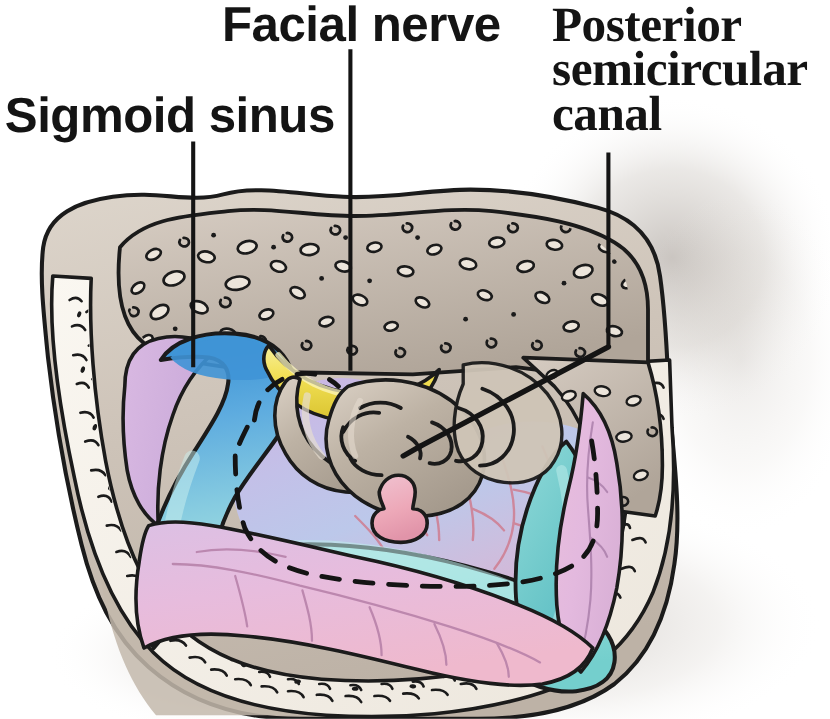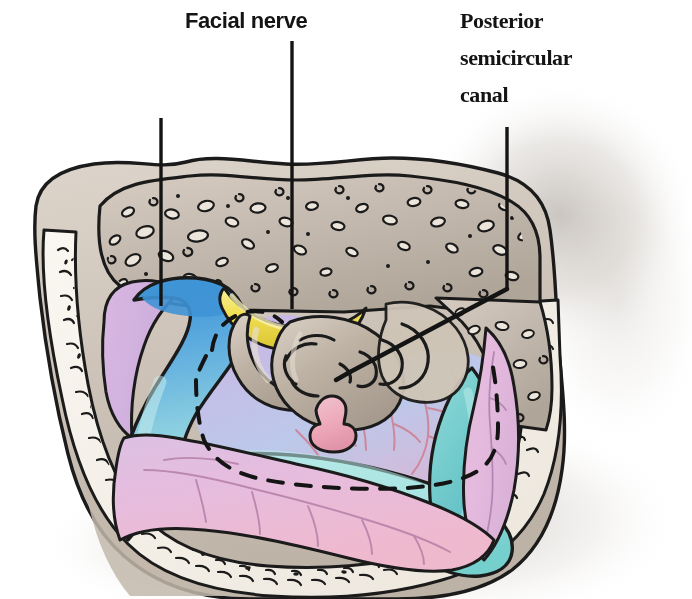--- a/index.html
+++ b/index.html
@@ -7,21 +7,21 @@
     width:692px;height:599px;position:relative;overflow:hidden;
     font-family:"Liberation Sans", sans-serif;
     background:#ffffff;
   }
   #stage{position:absolute;inset:0;width:692px;height:599px;}
   #art{position:absolute;left:0;top:0;width:692px;height:599px;}
   .label{
     position:absolute;
     font-family:"Liberation Sans", sans-serif;
     font-weight:700;
-    font-size:22px;
+    font-size:41px;
     line-height:37px;
     color:#141414;
     letter-spacing:-0.4px;
     white-space:pre;
     -webkit-font-smoothing:antialiased;
   }
   #lbl-sigmoid{left:4px;  top:78px;}
   #lbl-facial { left:185px;top:2px;}
   #lbl-psc    { left:460px;top:2px; width:232px;font-family:Liberation Serif, serif;}
 </style>
@@ -529,20 +529,21 @@
       <line x1="438" y1="300" x2="438" y2="300" stroke="#141414" stroke-width="4.5"></line>
     </g>
 
     <g stroke="#141414" stroke-width="3.4" stroke-linecap="butt">
       <line x1="161" y1="118" x2="161" y2="306"></line>
       <line x1="292" y1="41" x2="292" y2="309"></line>
       <line x1="507" y1="127" x2="507" y2="289"></line>
     </g>
   </svg>
 
+  <div class="label" id="lbl-sigmoid">Sigmoid sinus</div>
 
   <div class="label" id="lbl-facial">Facial nerve</div>
 
   <div class="label" id="lbl-psc">Posterior
 semicircular
 canal</div>
 
 </div>
 
 </body></html>

